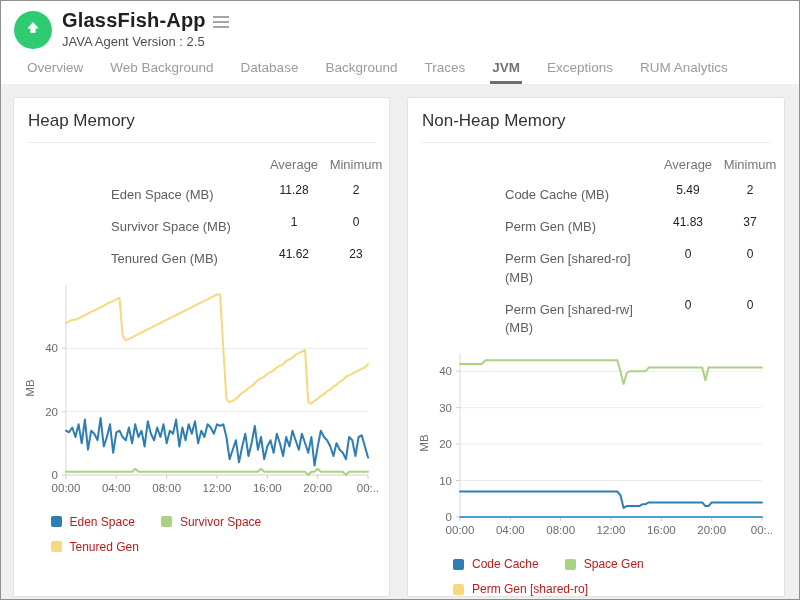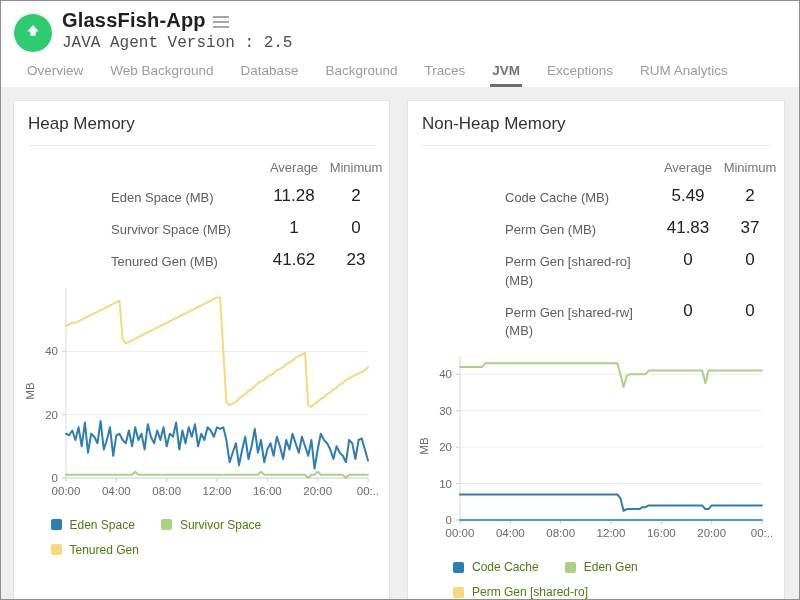--- a/index.html
+++ b/index.html
@@ -15,44 +15,44 @@
   .header-row { display:flex; align-items:flex-end; }
   .app-icon {
     width: 38px; height: 38px; border-radius: 50%;
     display:flex; align-items:center; justify-content:center; flex:0 0 auto;
   }
   .title-block { margin-left: 10px; }
   .title-line { display:flex; align-items:center; }
   .app-title { font-size: 20px; font-weight: 700; color:#1f1f1f; letter-spacing:.2px; }
   .menu-icon { margin-left: 7px; margin-top:3px; cursor:pointer; }
   .menu-icon span { display:block; width:16px; height:2px; background:#a6a6a6; margin:3px 0; }
-  .app-subtitle { font-size: 16px; color:#4f4f4f; margin-top:2px;font-family:Liberation Mono, monospace; }
+  .app-subtitle { font-size: 13px; color:#4f4f4f; margin-top:2px; }
   
   .tabs { display:flex; gap:23px; padding: 11px 0 0 11px; }
   .tab { font-size:13.5px; color:#9b9b9b; padding: 0 2px 9px; cursor:pointer; white-space:nowrap; }
   .tab.active { color:#737373; font-weight:700; border-bottom:3px solid #6d6d6d; padding-bottom:6px; }
   
   .main { background:#efefef; height: 525px; padding: 13px 14px 12px 12px; display:flex; gap:17px; align-items:flex-start; }
   .panel { background:#fff; border:1px solid #e2e2e2; border-radius:2px; height:500px; overflow:hidden; }
   .panel-left { width:378px; }
   .panel-right { width:379px; }
   .panel-title { font-size:17px; color:#333; padding:13px 14px 11px; }
   .panel-divider { border:none; border-top:1px solid #ededed; margin:0 13px; }
   
   .stats { padding: 6px 0 0 58px; }
   .srow { display:grid; grid-template-columns:152px 62px 62px 64px; align-items:start;margin-left:39px; }
   .hcell { font-size:13px; color:#757575; text-align:center; padding:8px 0 0; }
   .rlabel { font-size:13px; color:#5e5e5e; line-height:1.4; padding:14px 6px 0 0; }
-  .rval { font-size:17px; color:#222; text-align:center; padding-top:11px; }
+  .rval { font-size:12px; color:#222; text-align:center; padding-top:11px; }
   
   .chart { margin: 8px 0 0 6px; }
   .chart svg { display:block; }
   
   .legend { display:flex; flex-wrap:wrap; justify-content:flex-start; column-gap:26px; row-gap:11px;
-            font-size:12px; color:#4d7c0f; margin:14px auto 0; }
+            font-size:12px; color:#b91c1c; margin:14px auto 0; }
   .panel-left .legend { width:302px; }
   .panel-right .legend { width:286px; }
   .legend-item { display:flex; align-items:center; gap:8px; cursor:pointer; }
   .swatch { width:11px; height:11px; border-radius:2px; flex:0 0 auto; }
 </style>
 </head>
 <body>
 
 <div class="header">
   <div class="header-row">
@@ -242,21 +242,21 @@
           <polyline points="46.0,172.0 71.2,172.0 96.3,172.0 121.5,172.0 146.7,172.0 171.8,172.0 197.0,172.0 222.2,172.0 247.3,172.0 272.5,172.0 297.7,172.0 322.8,172.0 348.0,172.0" fill="none" stroke="#4d9fd1" stroke-width="2" stroke-linejoin="round" stroke-linecap="round"></polyline>
         </svg>
       </div>
     <div class="legend">
       <div class="legend-item">
         <span class="swatch" style="background: rgb(46, 125, 179);"></span>
         <span>Code Cache</span>
       </div>
       <div class="legend-item">
         <span class="swatch" style="background: rgb(171, 210, 131);"></span>
-        <span>Eden Gen</span>
+        <span>Space Gen</span>
       </div>
       <div class="legend-item">
         <span class="swatch" style="background: rgb(246, 217, 125);"></span>
         <span>Perm Gen [shared-ro]</span>
       </div>
 
     </div>
   </div>
 
 </div>

